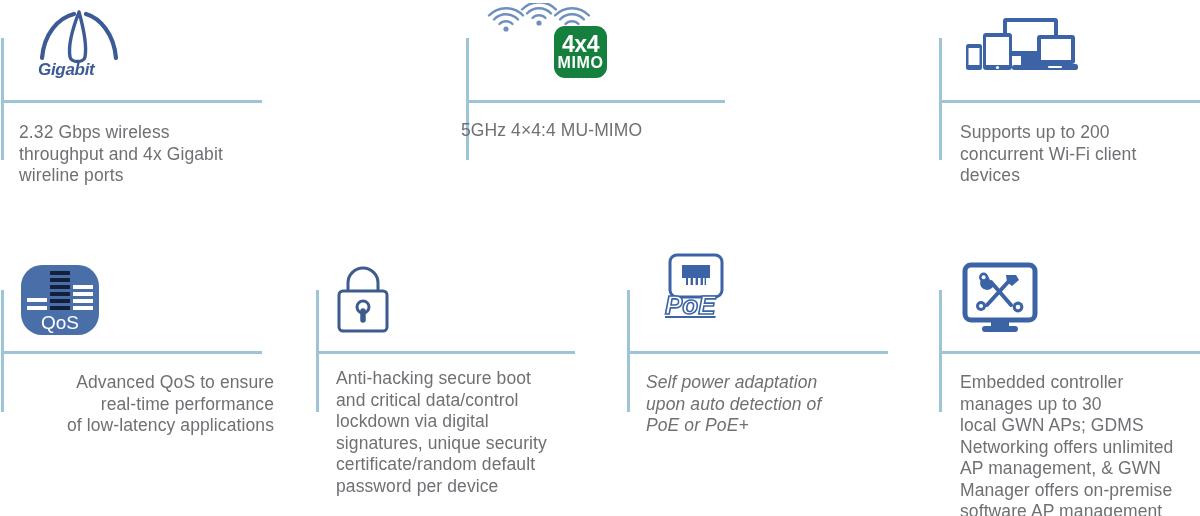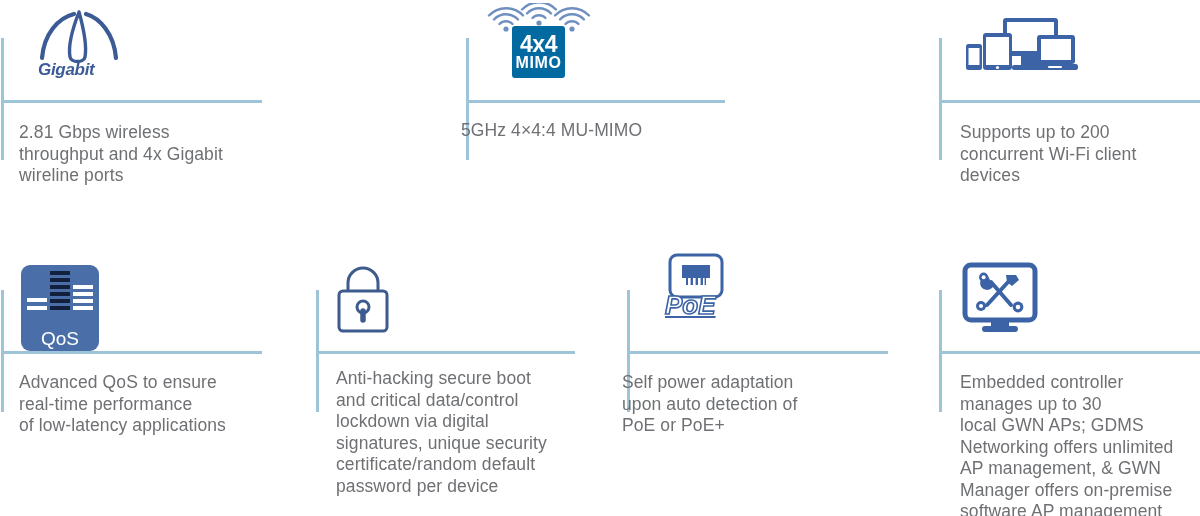--- a/index.html
+++ b/index.html
@@ -49,24 +49,25 @@
     position: absolute;
     font-family: "Liberation Sans", sans-serif;
     font-weight: bold;
     font-style: italic;
     font-size: 17px;
     color: #3b5a96;
     letter-spacing: -0.3px;
   }
   .mimo-badge {
     position: absolute;
-    background: #0369a1;
-    border-radius: 3px;
+    background: #15803d;
+    border-radius: 11px;
     color: #ffffff;
     text-align: center;
+    margin-left: 42px;
   }
   .mimo-44 {
     font-weight: bold;
     font-size: 23px;
     line-height: 25px;
     padding-top: 6px;
     letter-spacing: -0.5px;
   }
   .mimo-sub {
     font-weight: bold;
@@ -112,21 +113,21 @@
 
     <div class="icon-wrap" style="left:36px; top:8px; width:86px; height:72px;">
       <svg width="86" height="58" viewBox="0 0 86 58">
         <path d="M6 50 C8 26 22 10 38 6" stroke="#3b5a96" stroke-width="4.2" fill="none" stroke-linecap="round"></path>
         <path d="M80 50 C78 26 64 10 50 6" stroke="#3b5a96" stroke-width="4.2" fill="none" stroke-linecap="round"></path>
         <path d="M43 4 C36 22 32 38 34 49 C35 55 48 55 49 49 C51 38 48 22 43 4 Z" stroke="#3b5a96" stroke-width="3.4" fill="none" stroke-linejoin="round"></path>
       </svg>
     </div>
     <div class="gigabit-text" style="left:38px; top:60px;">Gigabit</div>
 
-    <div class="desc" style="left:19px; top:122px; width:250px;">2.81 Gbps wireless
+    <div class="desc" style="left:19px; top:122px; width:250px;">2.32 Gbps wireless
 throughput and 4x Gigabit
 wireline ports</div>
   </div>
 
   <div class="cell">
     <div class="vline" style="left:466px; top:38px; height:122px;"></div>
     <div class="hline" style="left:466px; top:100px; width:259px;"></div>
 
     <div class="icon-wrap" style="left:487px; top:3px; width:104px; height:36px;">
       <svg width="104" height="36" viewBox="0 0 104 36">
@@ -189,21 +190,21 @@
 
     <div class="desc" style="left:960px; top:122px; width:250px;">Supports up to 200
 concurrent Wi-Fi client
 devices</div>
   </div>
 
   <div class="cell">
     <div class="vline" style="left:1px; top:290px; height:122px;"></div>
     <div class="hline" style="left:1px; top:351px; width:261px;"></div>
 
-    <div class="qos-badge" style="left:21px; top:265px; width:78px; height:86px;">
+    <div class="qos-badge" style="left:21px; top:265px; width:78px; height:70px;border-radius:21px;">
       <svg width="78" height="70" viewBox="0 0 78 70">
         <g>
 
           <rect x="6" y="33" width="20" height="4" fill="#ffffff"></rect>
           <rect x="6" y="41" width="20" height="4" fill="#ffffff"></rect>
 
           <rect x="29" y="6" width="20" height="4" fill="#13203b"></rect>
           <rect x="29" y="13" width="20" height="4" fill="#13203b"></rect>
           <rect x="29" y="20" width="20" height="4" fill="#13203b"></rect>
           <rect x="29" y="27" width="20" height="4" fill="#13203b"></rect>
@@ -212,21 +213,21 @@
 
           <rect x="52" y="20" width="20" height="4" fill="#ffffff"></rect>
           <rect x="52" y="27" width="20" height="4" fill="#ffffff"></rect>
           <rect x="52" y="34" width="20" height="4" fill="#ffffff"></rect>
           <rect x="52" y="41" width="20" height="4" fill="#ffffff"></rect>
         </g>
       </svg>
       <div class="qos-label">QoS</div>
     </div>
 
-    <div class="desc" style="left:19px; top:372px; width:255px;">Advanced QoS to ensure
+    <div class="desc" style="left:19px; top:372px; width:255px;text-align:right;">Advanced QoS to ensure
 real-time performance
 of low-latency applications</div>
   </div>
 
   <div class="cell">
     <div class="vline" style="left:316px; top:290px; height:122px;"></div>
     <div class="hline" style="left:316px; top:351px; width:259px;"></div>
 
     <div class="icon-wrap" style="left:334px; top:265px; width:58px; height:70px;">
       <svg width="58" height="70" viewBox="0 0 58 70">
@@ -258,21 +259,21 @@
         <g fill="#ffffff">
           <rect x="20" y="25" width="2.6" height="7"></rect>
           <rect x="25" y="25" width="2.6" height="7"></rect>
           <rect x="30" y="25" width="2.6" height="7"></rect>
           <rect x="35" y="25" width="1.6" height="7"></rect>
         </g>
       </svg>
     </div>
     <div class="poe-text" style="left:665px; top:290px;text-decoration:underline;">PoE</div>
 
-    <div class="desc" style="left:622px; top:372px; width:250px;">Self power adaptation
+    <div class="desc" style="left:646px; top:372px; width:250px;font-style:italic;">Self power adaptation
 upon auto detection of
 PoE or PoE+</div>
   </div>
 
   <div class="cell">
     <div class="vline" style="left:939px; top:290px; height:122px;"></div>
     <div class="hline" style="left:939px; top:351px; width:261px;"></div>
 
     <div class="icon-wrap" style="left:962px; top:262px; width:76px; height:74px;">
       <svg width="76" height="74" viewBox="0 0 76 74">

